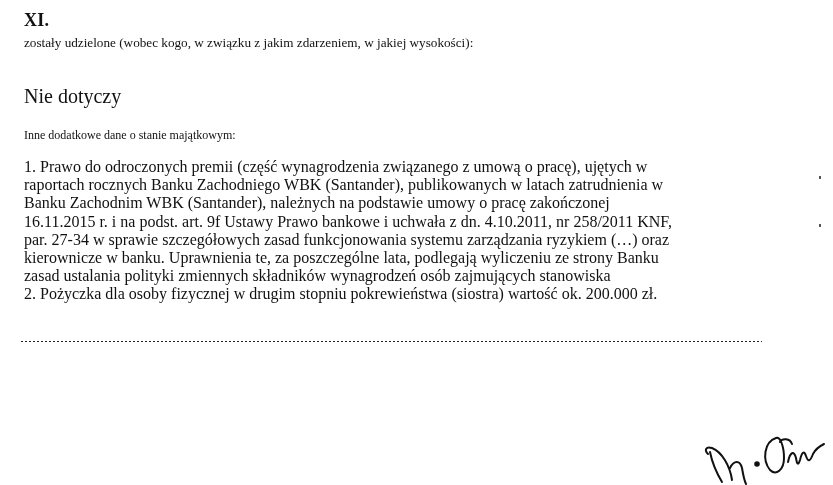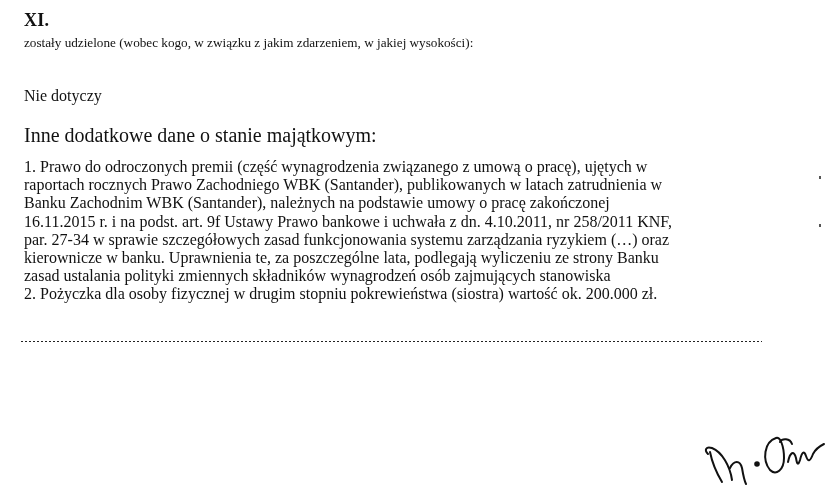--- a/index.html
+++ b/index.html
@@ -28,28 +28,28 @@
       left: 24px;
       top: 34px;
       width: 800px;
       font-size: 13.2px;
       line-height: 17px;
     }
     .answer {
       position: absolute;
       left: 24px;
       top: 86px;
-      font-size: 16px;
+      font-size: 20px;
       line-height: 20px;
     }
     .subheading {
       position: absolute;
       left: 24px;
       top: 125px;
-      font-size: 20px;
+      font-size: 12px;
       line-height: 20px;
     }
     .items {
       position: absolute;
       left: 24px;
       top: 152px;
       width: 790px;
       font-size: 16px;
       line-height: 18.2px;
       margin-top: 6px;
@@ -90,21 +90,21 @@
 <div class="question">
   <div>zostały udzielone (wobec kogo, w związku z jakim zdarzeniem, w jakiej wysokości):</div>
 </div>
 
 <div class="answer">Nie dotyczy</div>
 
 <div class="subheading">Inne dodatkowe dane o stanie majątkowym:</div>
 
 <div class="items">
   <span class="line">1. Prawo do odroczonych premii (część wynagrodzenia związanego z umową o pracę), ujętych w</span>
-  <span class="line">raportach rocznych Prawo Zachodniego WBK (Santander), publikowanych w latach zatrudnienia w</span>
+  <span class="line">raportach rocznych Banku Zachodniego WBK (Santander), publikowanych w latach zatrudnienia w</span>
   <span class="line">Banku Zachodnim WBK (Santander), należnych na podstawie umowy o pracę zakończonej</span>
   <span class="line">16.11.2015 r. i na podst. art. 9f Ustawy Prawo bankowe i uchwała z dn. 4.10.2011, nr 258/2011 KNF,</span>
   <span class="line">par. 27-34  w sprawie szczegółowych zasad funkcjonowania systemu zarządzania ryzykiem (…) oraz</span>
   <span class="line">kierownicze w banku. Uprawnienia te, za poszczególne lata, podlegają wyliczeniu ze strony Banku</span>
   <span class="line">zasad ustalania polityki zmiennych składników wynagrodzeń osób zajmujących stanowiska</span>
   <span class="line">2. Pożyczka dla osoby fizycznej w drugim stopniu pokrewieństwa (siostra) wartość ok. 200.000 zł.</span>
 </div>
 
 <div class="dots"></div>
 

